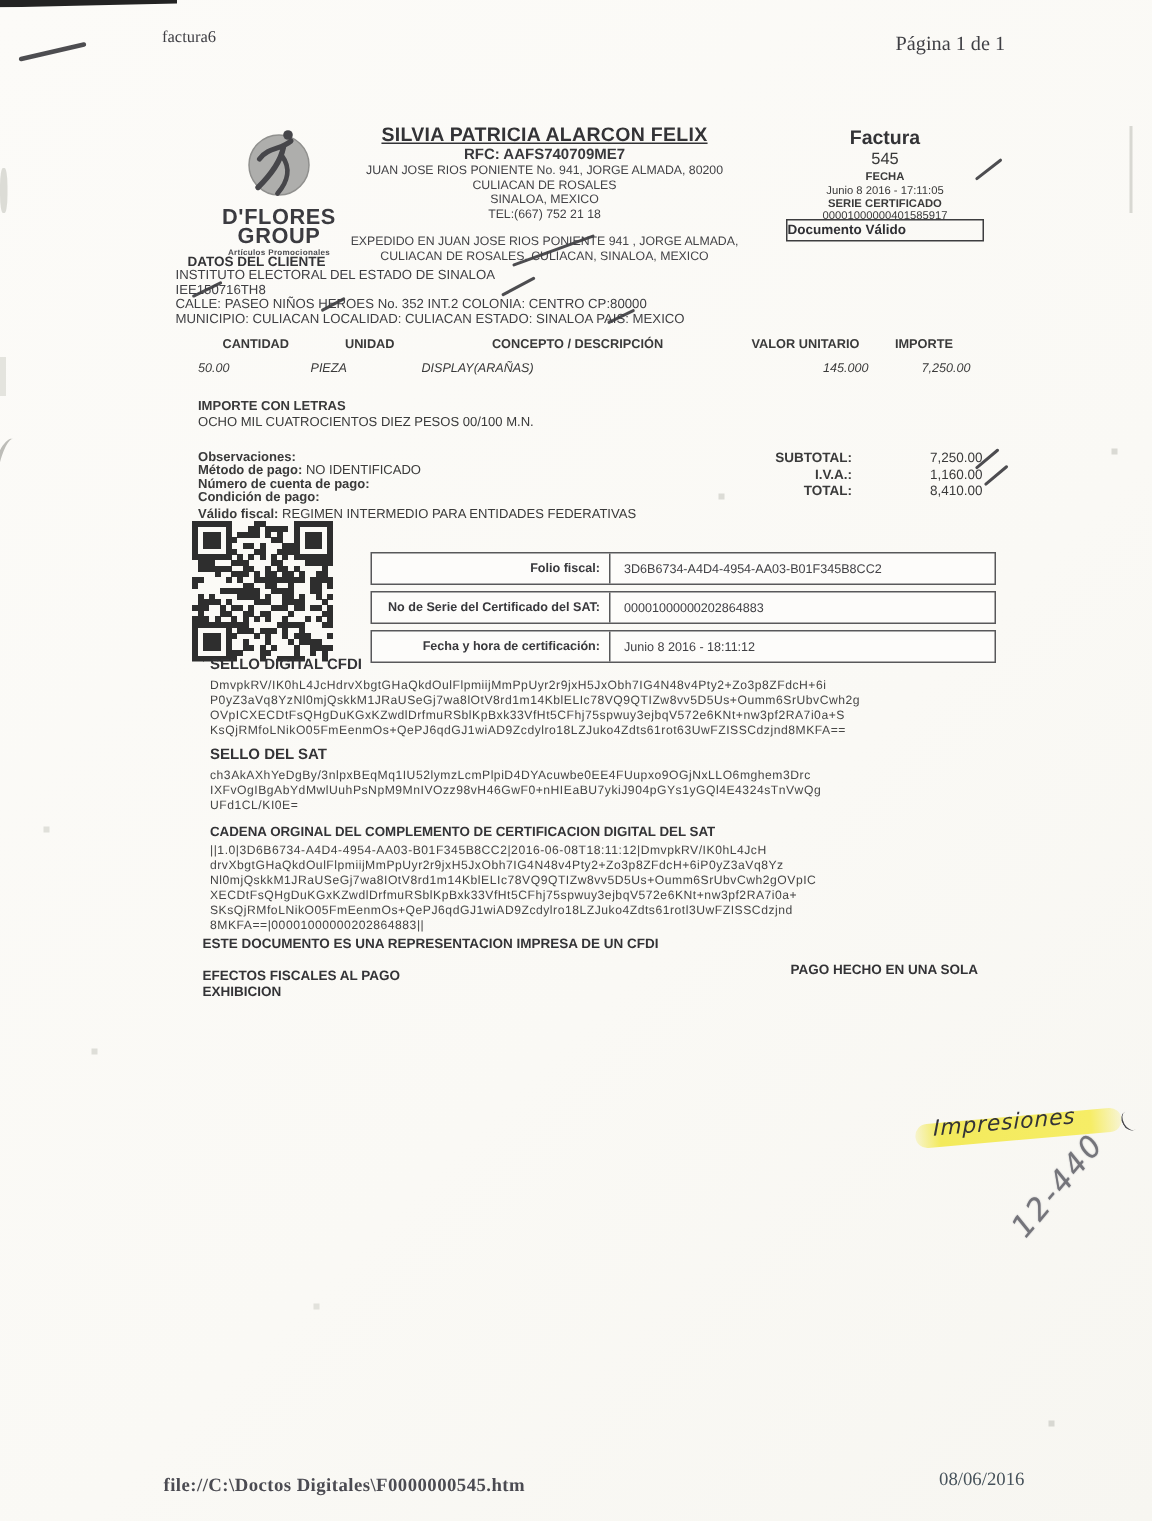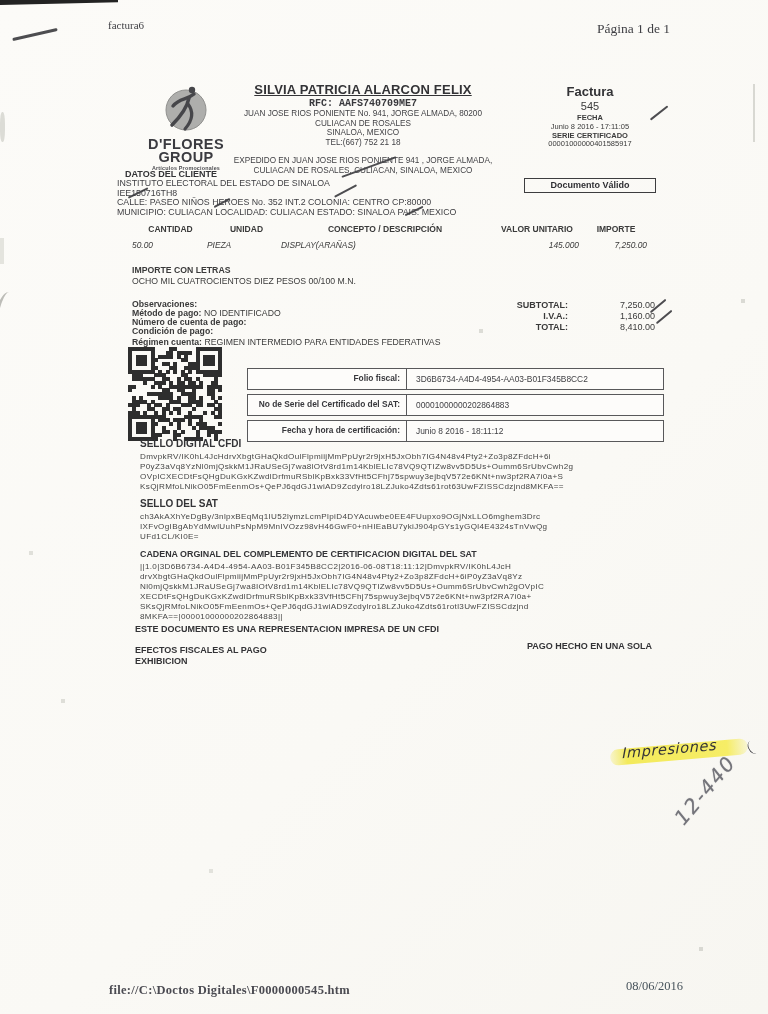--- a/index.html
+++ b/index.html
@@ -61,38 +61,38 @@
       <path d="M28 14 C26 24, 20 32, 11 41" stroke="#46464a" stroke-width="3.6" fill="none" stroke-linecap="round"></path>
       <path d="M27 20 C33 28, 31 37, 24 45" stroke="#46464a" stroke-width="3.2" fill="none" stroke-linecap="round"></path>
     </svg>
     <div class="logo-name">D'FLORES</div>
     <div class="logo-name">GROUP</div>
     <div class="logo-tag">Artículos Promocionales</div>
   </div>
 
   <div class="abs center" style="left:230px;top:82px;width:266px;">
     <div class="b" style="font-size:13px;letter-spacing:.2px;color:#333336;text-decoration:underline;">SILVIA PATRICIA ALARCON FELIX</div>
-    <div class="b" style="font-size:10px;margin-top:1px;color:#38383c;font-family:Liberation Mono, monospace;">RFC: AAFS740709ME7</div>
+    <div class="b" style="font-size:10px;margin-top:1px;color:#38383c;">RFC: AAFS740709ME7</div>
     <div class="addr">JUAN JOSE RIOS PONIENTE No. 941, JORGE ALMADA, 80200</div>
     <div class="addr">CULIACAN DE ROSALES</div>
     <div class="addr">SINALOA, MEXICO</div>
     <div class="addr">TEL:(667) 752 21 18</div>
     <div class="addr" style="margin-top:9px;">EXPEDIDO EN JUAN JOSE RIOS PONIENTE 941 , JORGE ALMADA,</div>
     <div class="addr">CULIACAN DE ROSALES, CULIACAN, SINALOA, MEXICO</div>
   </div>
 
   <div class="abs center" style="left:530px;top:84px;width:120px;">
     <div class="b" style="font-size:13px;color:#333336;">Factura</div>
     <div style="font-size:11px;margin-top:1px;">545</div>
     <div class="b f75" style="margin-top:2px;">FECHA</div>
     <div class="f75">Junio 8 2016 - 17:11:05</div>
     <div class="b f75">SERIE CERTIFICADO</div>
     <div class="f75">00001000000401585917</div>
   </div>
-  <div class="abs b" style="left:524px;top:146px;width:130px;height:13px;border:1.6px solid #3d3d3f;font-size:9px;line-height:13px;text-align:center;color:#2f2f33;margin-top:32px;">Documento Válido</div>
+  <div class="abs b" style="left:524px;top:146px;width:130px;height:13px;border:1.6px solid #3d3d3f;font-size:9px;line-height:13px;color:#2f2f33;">Documento Válido</div>
 
   <div class="abs" style="left:117px;top:169px;">
     <div class="b" style="font-size:9px;padding-left:8px;color:#333336;">DATOS DEL CLIENTE</div>
     <div class="cl">INSTITUTO ELECTORAL DEL ESTADO DE SINALOA</div>
     <div class="cl">IEE150716TH8</div>
     <div class="cl">CALLE: PASEO NIÑOS HEROES No. 352 INT.2 COLONIA: CENTRO CP:80000</div>
     <div class="cl">MUNICIPIO: CULIACAN LOCALIDAD: CULIACAN ESTADO: SINALOA PAIS: MEXICO</div>
   </div>
 
   <div class="abs b center f85" style="left:118px;top:224px;width:105px;">CANTIDAD</div>
@@ -119,21 +119,21 @@
   <div class="abs b f88" style="left:132px;top:327px;">Condición de pago:</div>
 
   <div class="abs b f9 right" style="left:470px;top:300px;width:98px;">SUBTOTAL:</div>
   <div class="abs f9 right" style="left:577px;top:300px;width:78px;">7,250.00</div>
   <div class="abs b f9 right" style="left:470px;top:311px;width:98px;">I.V.A.:</div>
   <div class="abs f9 right" style="left:577px;top:311px;width:78px;">1,160.00</div>
   <div class="abs b f9 right" style="left:470px;top:322px;width:98px;">TOTAL:</div>
   <div class="abs f9 right" style="left:577px;top:322px;width:78px;">8,410.00</div>
 
   <div class="abs f88" style="left:132px;top:338px;">
-    <span class="b">Régimen cuenta:</span>
+    <span class="b">Válido fiscal:</span>
     <span>REGIMEN INTERMEDIO PARA ENTIDADES FEDERATIVAS</span>
   </div>
 
   <svg id="qr-svg" class="abs" style="left:128px;top:347px;" width="94" height="94" shape-rendering="crispEdges">
       <rect x="0.00" y="0.00" width="4" height="4" fill="#2e2e2e"></rect>
       <rect x="3.76" y="0.00" width="4" height="4" fill="#2e2e2e"></rect>
       <rect x="7.52" y="0.00" width="4" height="4" fill="#2e2e2e"></rect>
       <rect x="11.28" y="0.00" width="4" height="4" fill="#2e2e2e"></rect>
       <rect x="15.04" y="0.00" width="4" height="4" fill="#2e2e2e"></rect>
       <rect x="18.80" y="0.00" width="4" height="4" fill="#2e2e2e"></rect>

